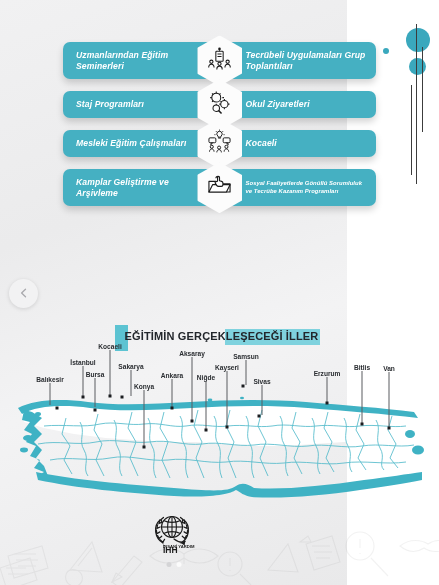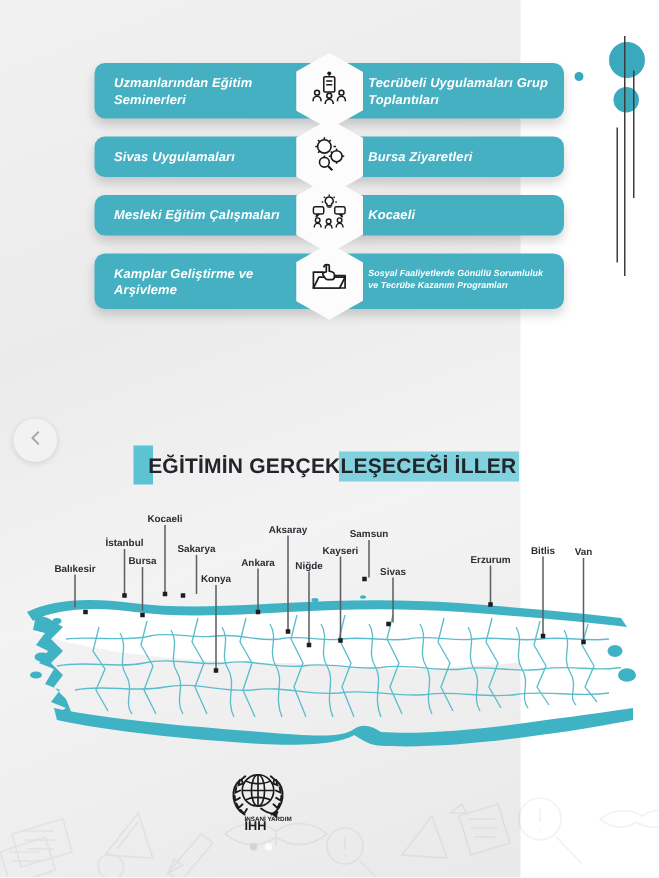--- a/index.html
+++ b/index.html
@@ -68,23 +68,24 @@
   }
   #back-btn svg { width:12px; height:12px; }
 
   
   #title-wrap {
     position:absolute; left:0; top:302px; width:439px;
     display:flex; justify-content:center; align-items:center;
   }
   #title {
     position:relative;
-    font-size:14px; font-weight:700; letter-spacing:.15px;
+    font-size:11px; font-weight:700; letter-spacing:.15px;
     color:#22262b; white-space:nowrap;
     padding-left:4px;
+    margin-top:28px;
   }
   .hl-block {
     position:absolute; left:-6px; top:-5px;
     width:13px; height:26px; background:#5cc3d2; z-index:0;
   }
   #title .seg { position:relative; z-index:2; }
   #title .seg.hl::before{
     content:""; position:absolute; left:-1px; right:-2px; top:-1px; bottom:-3px;
     background:#7fd2de; z-index:-1;
   }
@@ -147,36 +148,36 @@
               <circle cx="26" cy="20" r="2"></circle>
                 <path d="M22.7 27c0-2.4 1.5-4 3.3-4s3.3 1.6 3.3 4"></path>
             </svg>
           </span>
         </div>
       </div>
       <div class="step-right t-normal">Tecrübeli Uygulamaları Grup Toplantıları</div>
     </div>
 
     <div class="step-row">
-      <div class="step-left t-normal">Sivas Uygulamaları</div>
+      <div class="step-left t-normal">Staj Programları</div>
       <div class="hexwrap">
         <div class="hex">
           <span>
             <svg viewBox="0 0 32 32" fill="none" stroke="#1b1b1b" stroke-width="1.3">
               <circle cx="12" cy="10" r="5.5"></circle>
               <path d="M12 4.5v-2M12 17.5v2M6.5 10h-2M19.5 10h2M8.2 6.2 6.8 4.8M17.2 14.2l1.4 1.4M15.8 6.2l1.4-1.4M8.2 13.8l-1.4 1.4"></path>
               <circle cx="22" cy="18" r="4.5"></circle>
               <path d="M22 13.5v-1.8M22 22.5v1.8M17.5 18h-1.8M26.5 18h1.8"></path>
               <circle cx="12" cy="23" r="4"></circle>
               <line x1="15" y1="26" x2="18.5" y2="29.5" stroke-width="1.8"></line>
             </svg>
           </span>
         </div>
       </div>
-      <div class="step-right t-normal">Bursa Ziyaretleri</div>
+      <div class="step-right t-normal">Okul Ziyaretleri</div>
     </div>
 
     <div class="step-row">
       <div class="step-left t-normal">Mesleki Eğitim Çalışmaları</div>
       <div class="hexwrap">
         <div class="hex">
           <span>
             <svg viewBox="0 0 32 32" fill="none" stroke="#1b1b1b" stroke-width="1.2">
               <path d="M16 3.5a3.2 3.2 0 0 0-1.8 5.9v1.3h3.6V9.4A3.2 3.2 0 0 0 16 3.5z"></path>
               <line x1="14.4" y1="11.8" x2="17.6" y2="11.8"></line>

